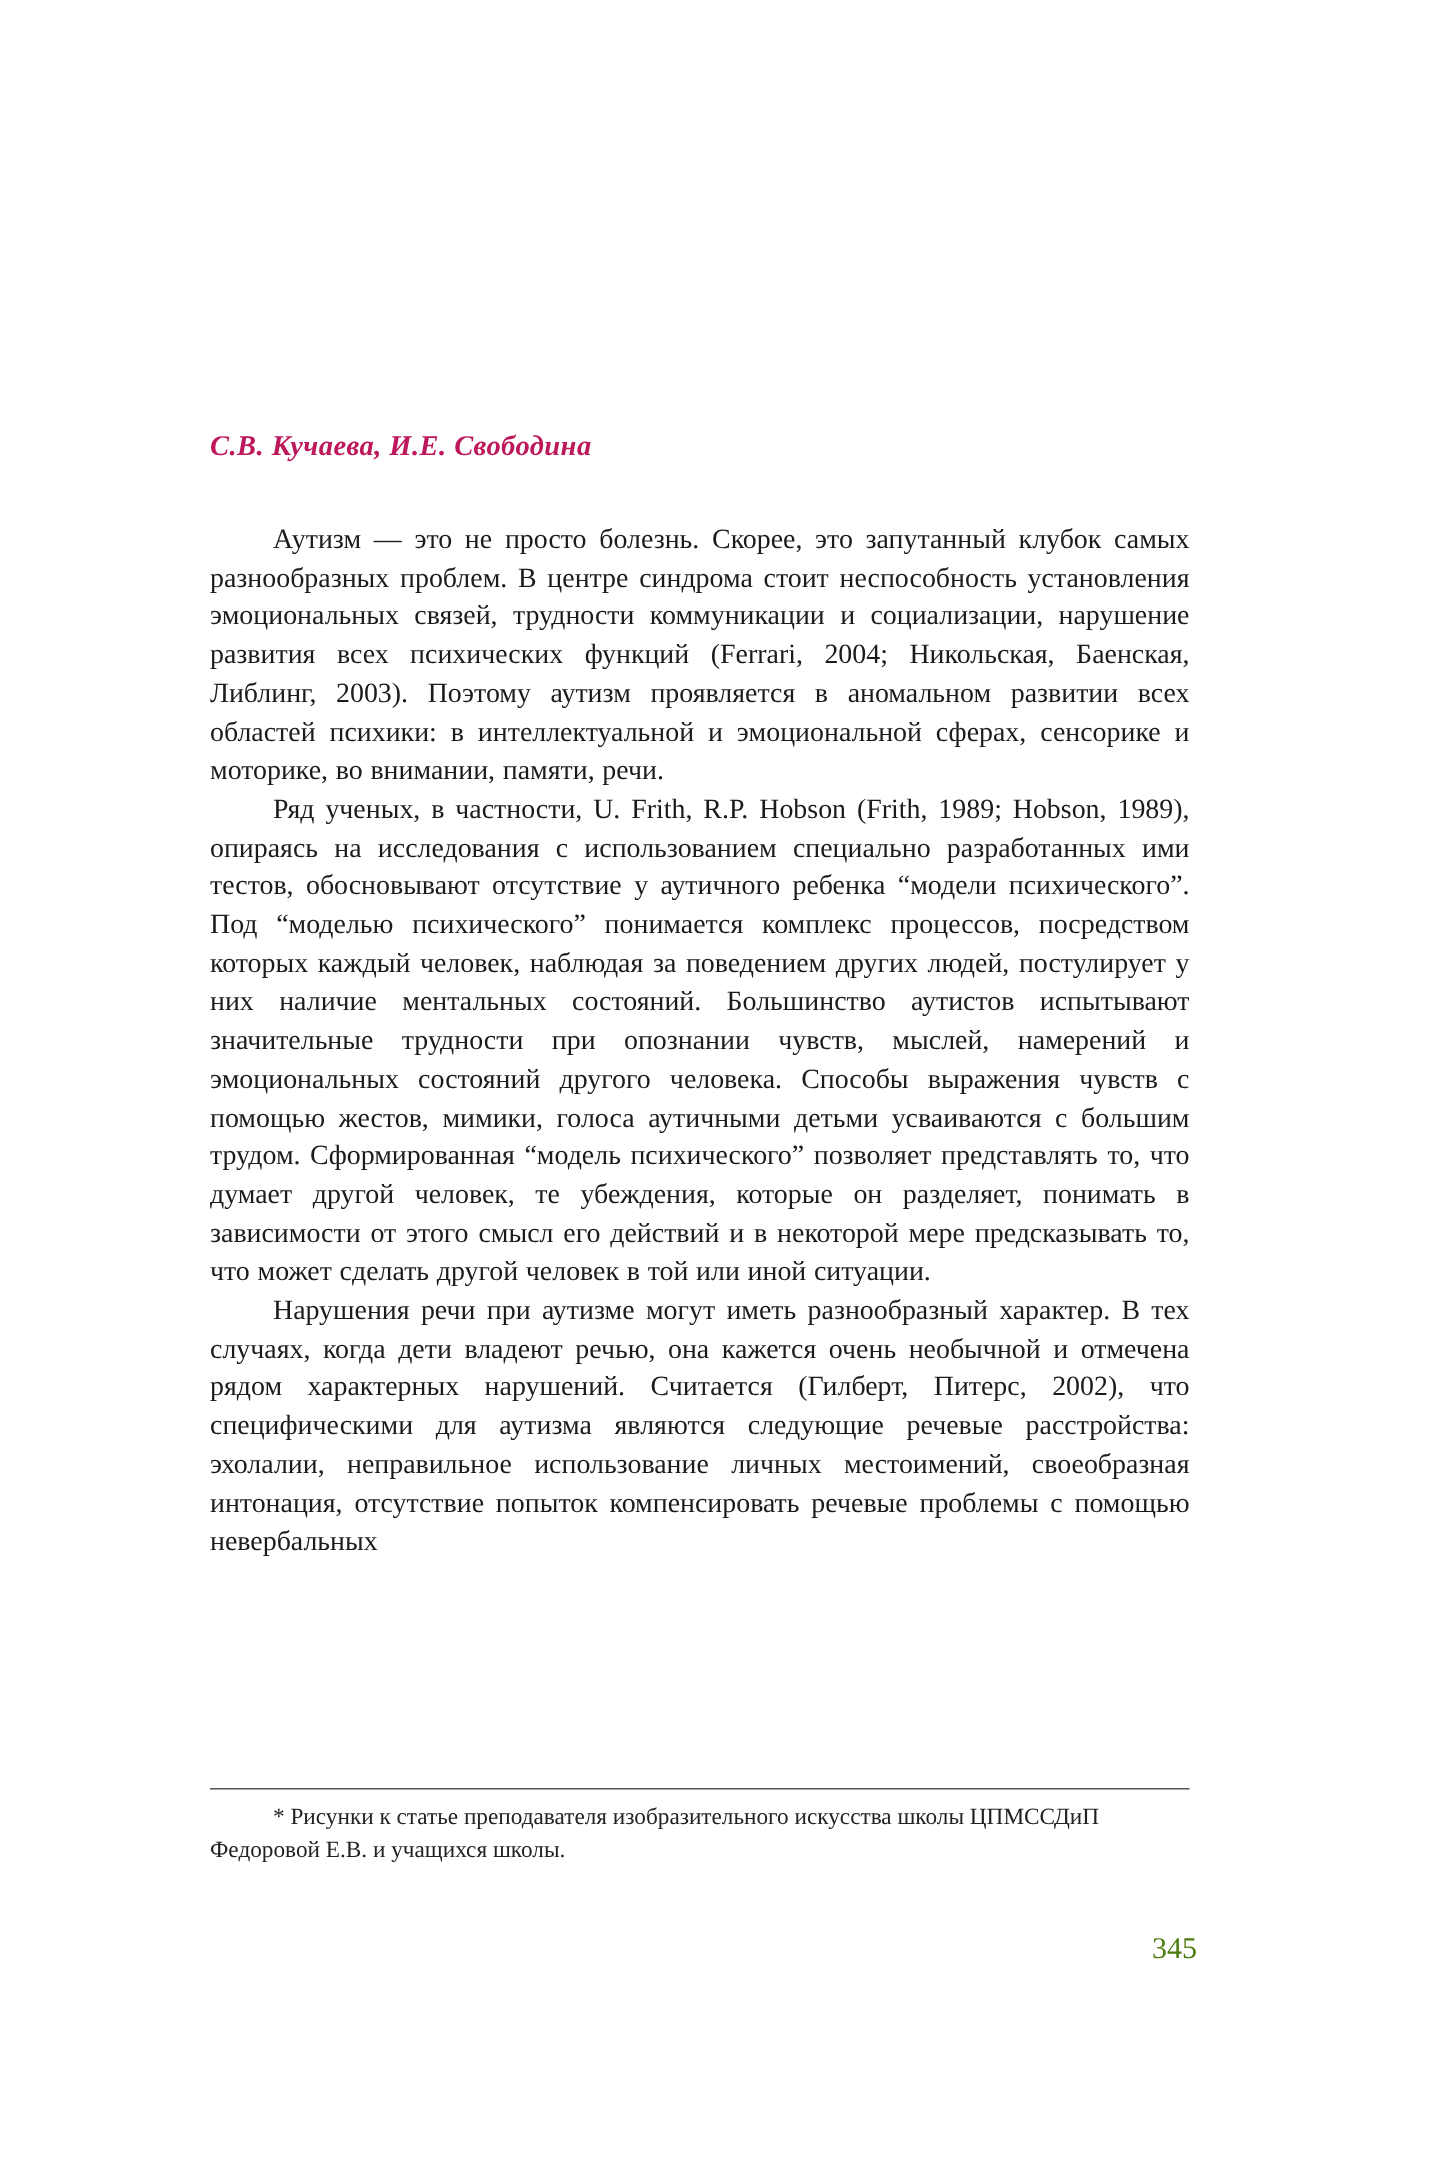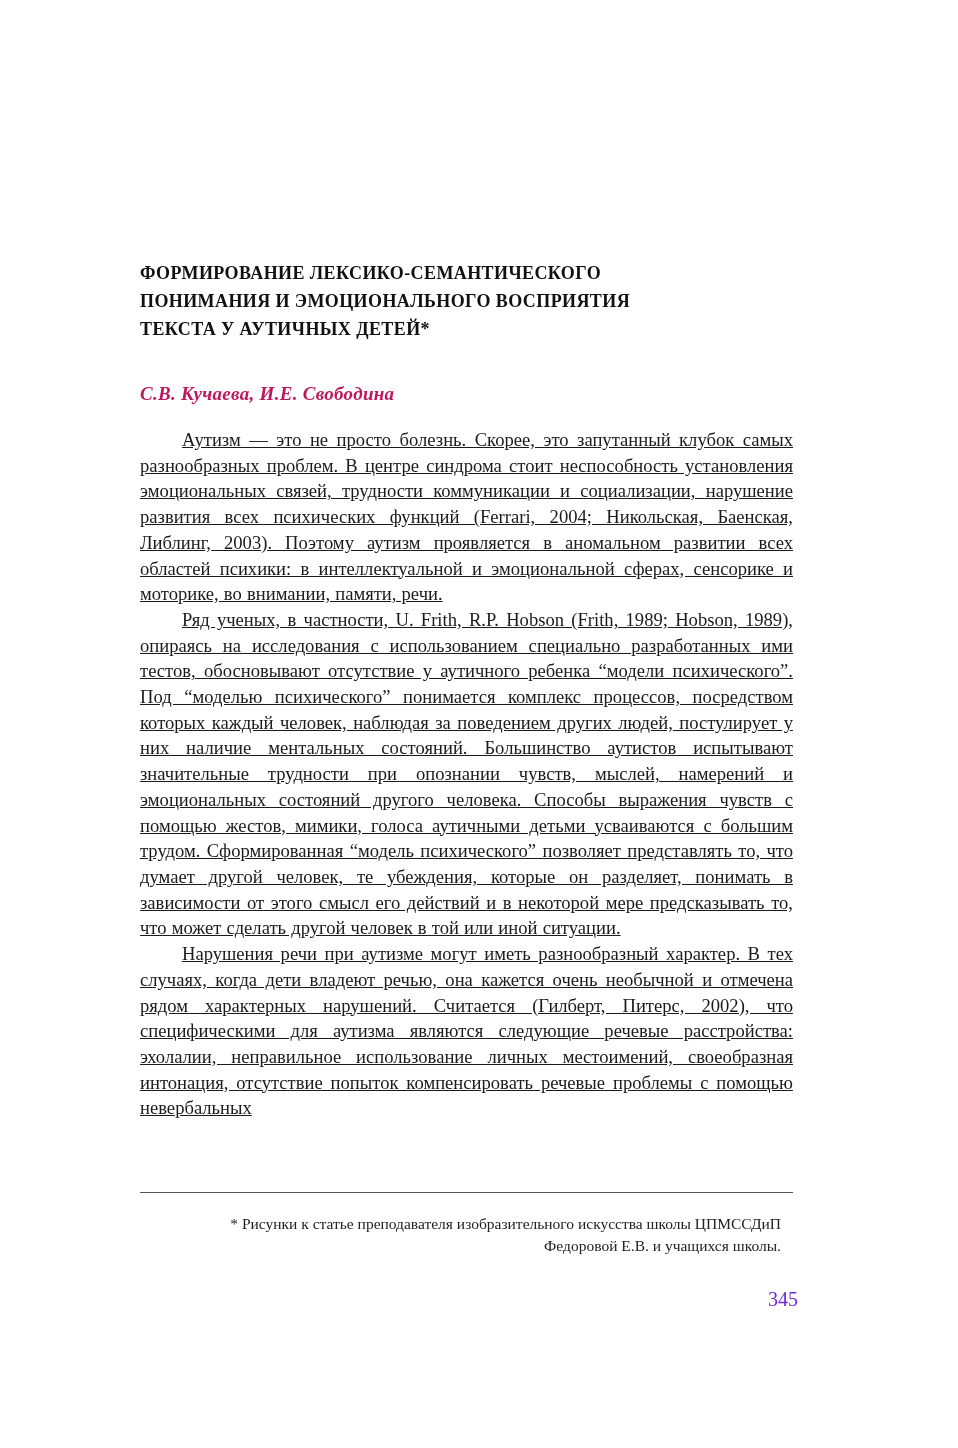--- a/index.html
+++ b/index.html
@@ -35,67 +35,61 @@
   }
   .authors {
     margin-top: 40px;
     font-style: italic;
     font-weight: bold;
     font-size: 19px;
     letter-spacing: 0.3px;
     color: #be185d;
   }
   .body-text {
-    margin-top: 22px;
+    margin-top: 38px;
     font-size: 18.6px;
     line-height: 25.7px;
     text-align: justify;
-    text-decoration: underline;
   }
   .body-text p {
     margin: 0;
     text-indent: 42px;
     word-spacing: 0.5px;
   }
   .footnote {
     position: absolute;
     left: 140px;
     top: 1192px;
     width: 653px;
     border-top: 1px solid #555;
     padding-top: 8px;
     font-size: 15.5px;
     line-height: 22px;
     color: #222;
   }
   .footnote p {
-    margin: 12px;
+    margin: 0;
     text-indent: 42px;
-    text-align: right;
+    text-align: left;
   }
   .page-number {
     position: absolute;
     right: 160px;
     top: 1288px;
     font-size: 20px;
-    color: #6d28d9;
+    color: #4d7c0f;
   }
 </style>
 </head>
 <body>
 
 <div class="page">
 
   <div class="content">
 
-    <h1 class="article-title">
-      <span class="title-line">ФОРМИРОВАНИЕ ЛЕКСИКО-СЕМАНТИЧЕСКОГО</span>
-      <span class="title-line">ПОНИМАНИЯ И ЭМОЦИОНАЛЬНОГО ВОСПРИЯТИЯ</span>
-      <span class="title-line">ТЕКСТА У АУТИЧНЫХ ДЕТЕЙ*</span>
-    </h1>
 
     <div class="authors">С.В. Кучаева, И.Е. Свободина</div>
 
     <div class="body-text">
       <p>Аутизм — это не просто болезнь. Скорее, это запутанный клубок самых разнообразных проблем. В центре синдрома стоит неспособность установления эмоциональных связей, трудности коммуникации и социализации, нарушение развития всех психических функций (Ferrari, 2004; Никольская, Баенская, Либлинг, 2003). Поэтому аутизм проявляется в аномальном развитии всех областей психики: в интеллектуальной и эмоциональной сферах, сенсорике и моторике, во внимании, памяти, речи.</p>
       <p>Ряд ученых, в частности, U. Frith, R.P. Hobson (Frith, 1989; Hobson, 1989), опираясь на исследования с использованием специально разработанных ими тестов, обосновывают отсутствие у аутичного ребенка “модели психического”. Под “моделью психического” понимается комплекс процессов, посредством которых каждый человек, наблюдая за поведением других людей, постулирует у них наличие ментальных состояний. Большинство аутистов испытывают значительные трудности при опознании чувств, мыслей, намерений и эмоциональных состояний другого человека. Способы выражения чувств с помощью жестов, мимики, голоса аутичными детьми усваиваются с большим трудом. Сформированная “модель психического” позволяет представлять то, что думает другой человек, те убеждения, которые он разделяет, понимать в зависимости от этого смысл его действий и в некоторой мере предсказывать то, что может сделать другой человек в той или иной ситуации.</p>
       <p>Нарушения речи при аутизме могут иметь разнообразный характер. В тех случаях, когда дети владеют речью, она кажется очень необычной и отмечена рядом характерных нарушений. Считается (Гилберт, Питерс, 2002), что специфическими для аутизма являются следующие речевые расстройства: эхолалии, неправильное использование личных местоимений, своеобразная интонация, отсутствие попыток компенсировать речевые проблемы с помощью невербальных</p>
     </div>
 
   </div>

